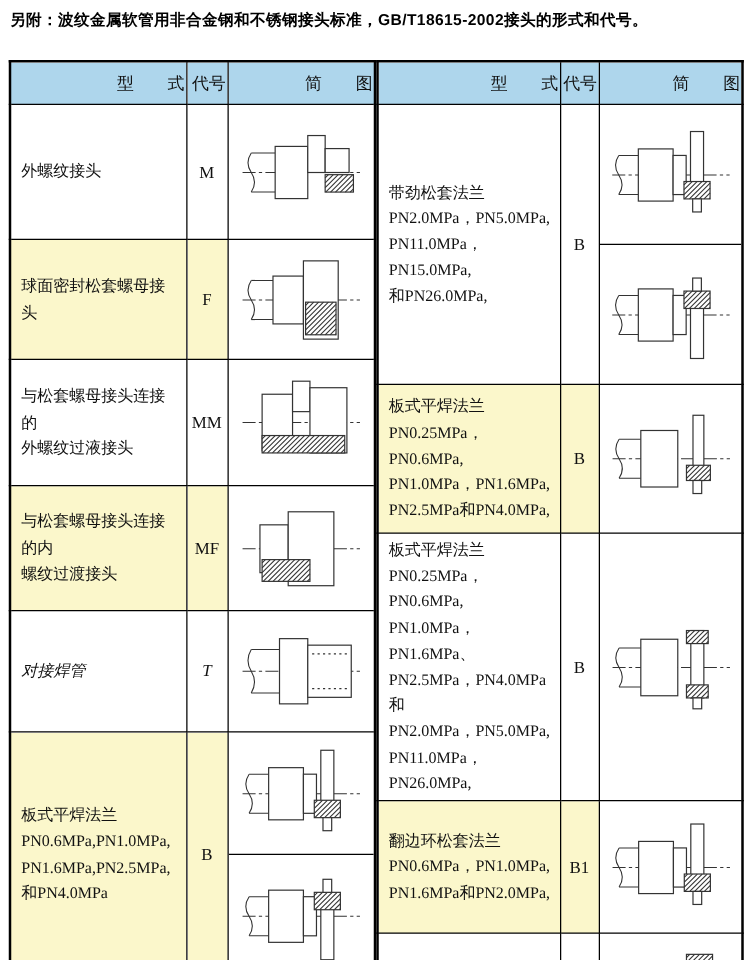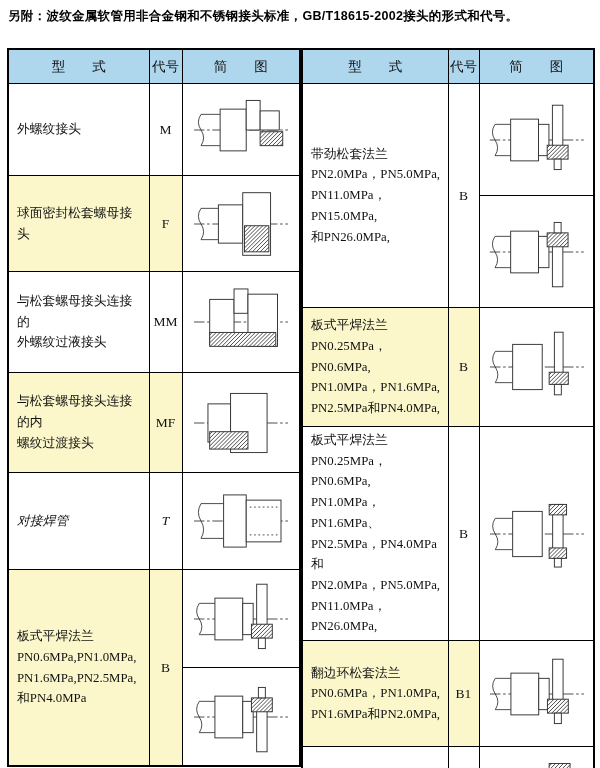--- a/index.html
+++ b/index.html
@@ -2,32 +2,32 @@
 <html style="--header_bg: #aed6ec; --highlight_bg: #fbf7cb; --table_border: #000000;"><head>
 <meta charset="utf-8">
 <style>
   html,body{margin:0;padding:0;background:#fff;}
   body{width:600px;height:768px;overflow:hidden;font-family:"Liberation Serif",serif;color:#111;}
   .page{padding:5px 7px 0 7px;}
   .title{font-family:"Liberation Sans",sans-serif;font-weight:bold;font-size:12.5px;letter-spacing:.3px;margin:3px 0 23px 1px;color:#000;}
   .tables{display:flex;align-items:flex-start;}
   table{border-collapse:collapse;table-layout:fixed;border:2px solid #000;background:#fff;}
   td,th{border:1px solid #000;overflow:hidden;}
-  th{height:31px;background:var(--header_bg,#aed6ec);font-weight:normal;font-size:13.5px;text-align:center;}
+  th{height:31px;background:var(--header_bg,#aed6ec);font-weight:normal;font-size:13.5px;text-align:right;}
   .c-type{font-size:12.8px;line-height:1.62;padding:3px 4px 3px 8px;white-space:pre-line;vertical-align:middle;}
   .c-code{text-align:center;font-size:13.5px;vertical-align:middle;}
   tr[data-hl="true"] .c-type, tr[data-hl="true"] .c-code{background:var(--highlight_bg,#fbf7cb);}
   .c-diag{padding:0;vertical-align:middle;}
   .c-diag svg{display:block;margin:0 auto;width:114px;height:80px;}
   .stack{padding:0;}
   .sub{display:flex;align-items:center;justify-content:center;}
   .sub + .sub{border-top:1px solid #000;}
   .t-left{width:292px;}
   .t-right{width:292px;}
-  .t-left tbody tr:nth-child(1){height:92px;margin-left:24px;}
+  .t-left tbody tr:nth-child(1){height:108px;margin-left:24px;}
   .t-left tbody tr:nth-child(2){height:96px;}
   .t-left tbody tr:nth-child(3){height:101px;}
   .t-left tbody tr:nth-child(4){height:100px;}
   .t-left tbody tr:nth-child(5){height:97px;font-style:italic;}
   .t-left tbody tr:nth-child(6){height:196px;}
   .t-right tbody tr:nth-child(1){height:224px;}
   .t-right tbody tr:nth-child(2){height:119px;}
   .t-right tbody tr:nth-child(3){height:130px;}
   .t-right tbody tr:nth-child(4){height:106px;}
   .t-right tbody tr:nth-child(5){height:107px;}

